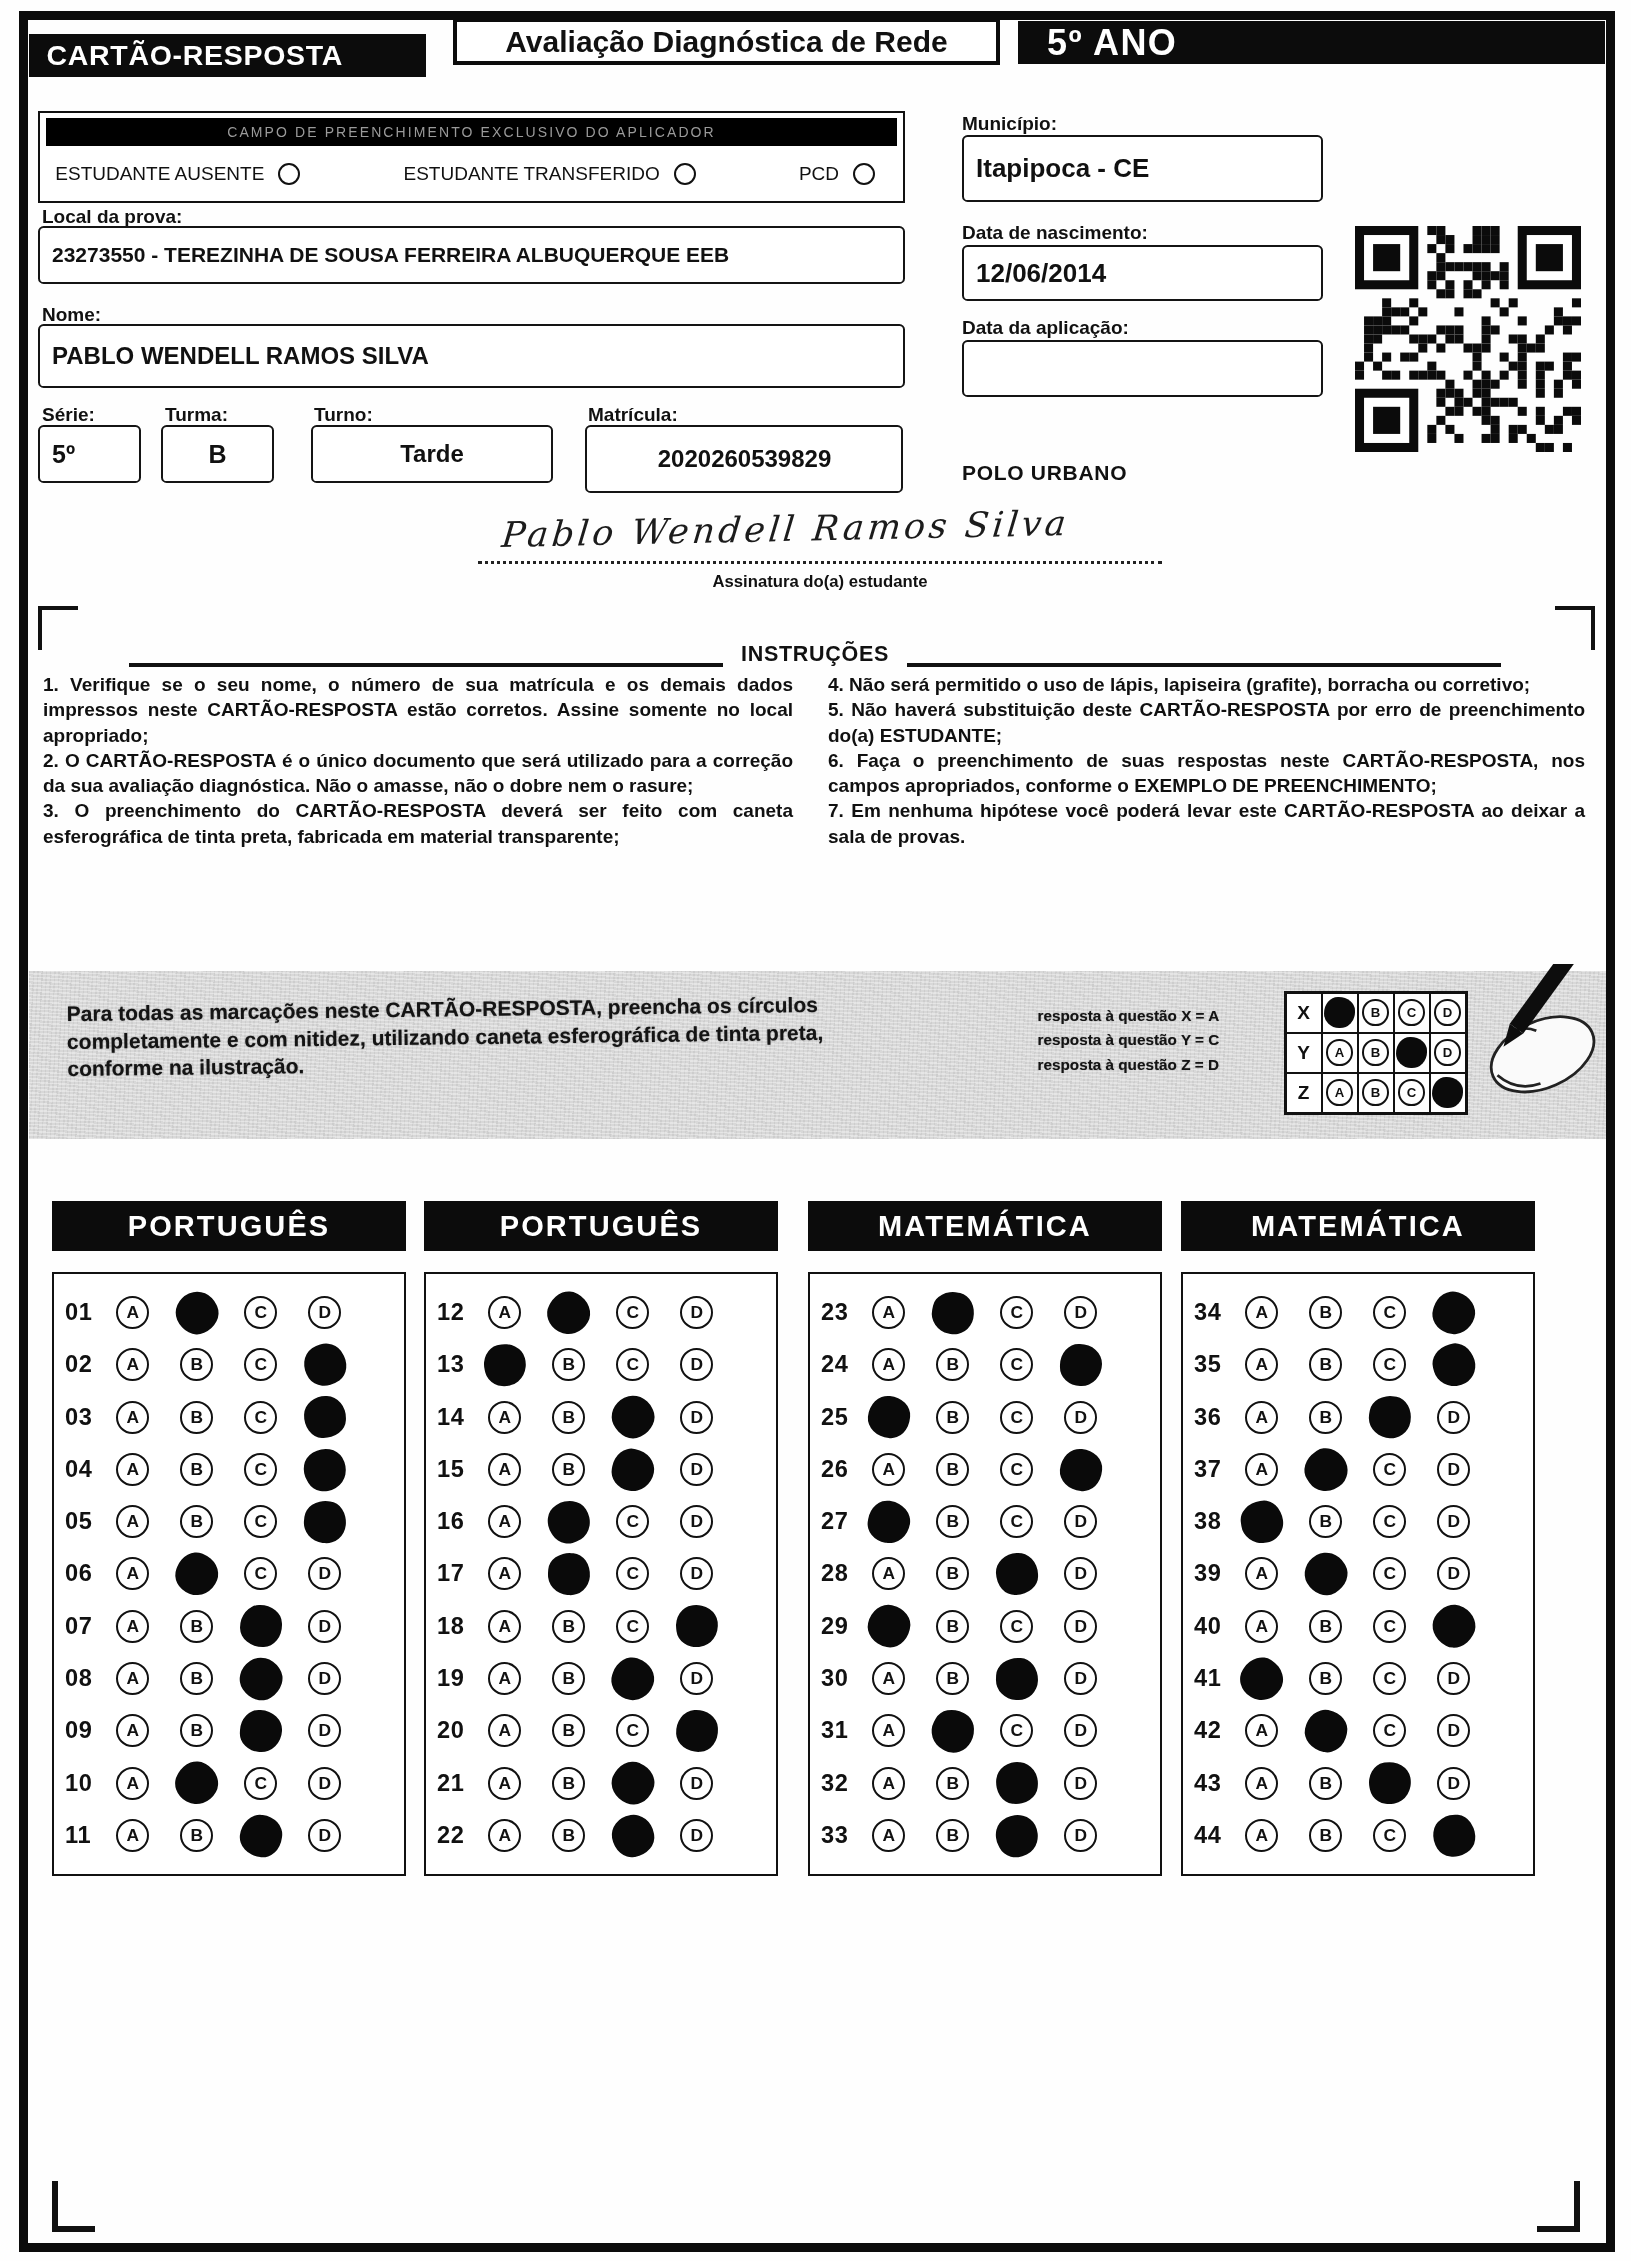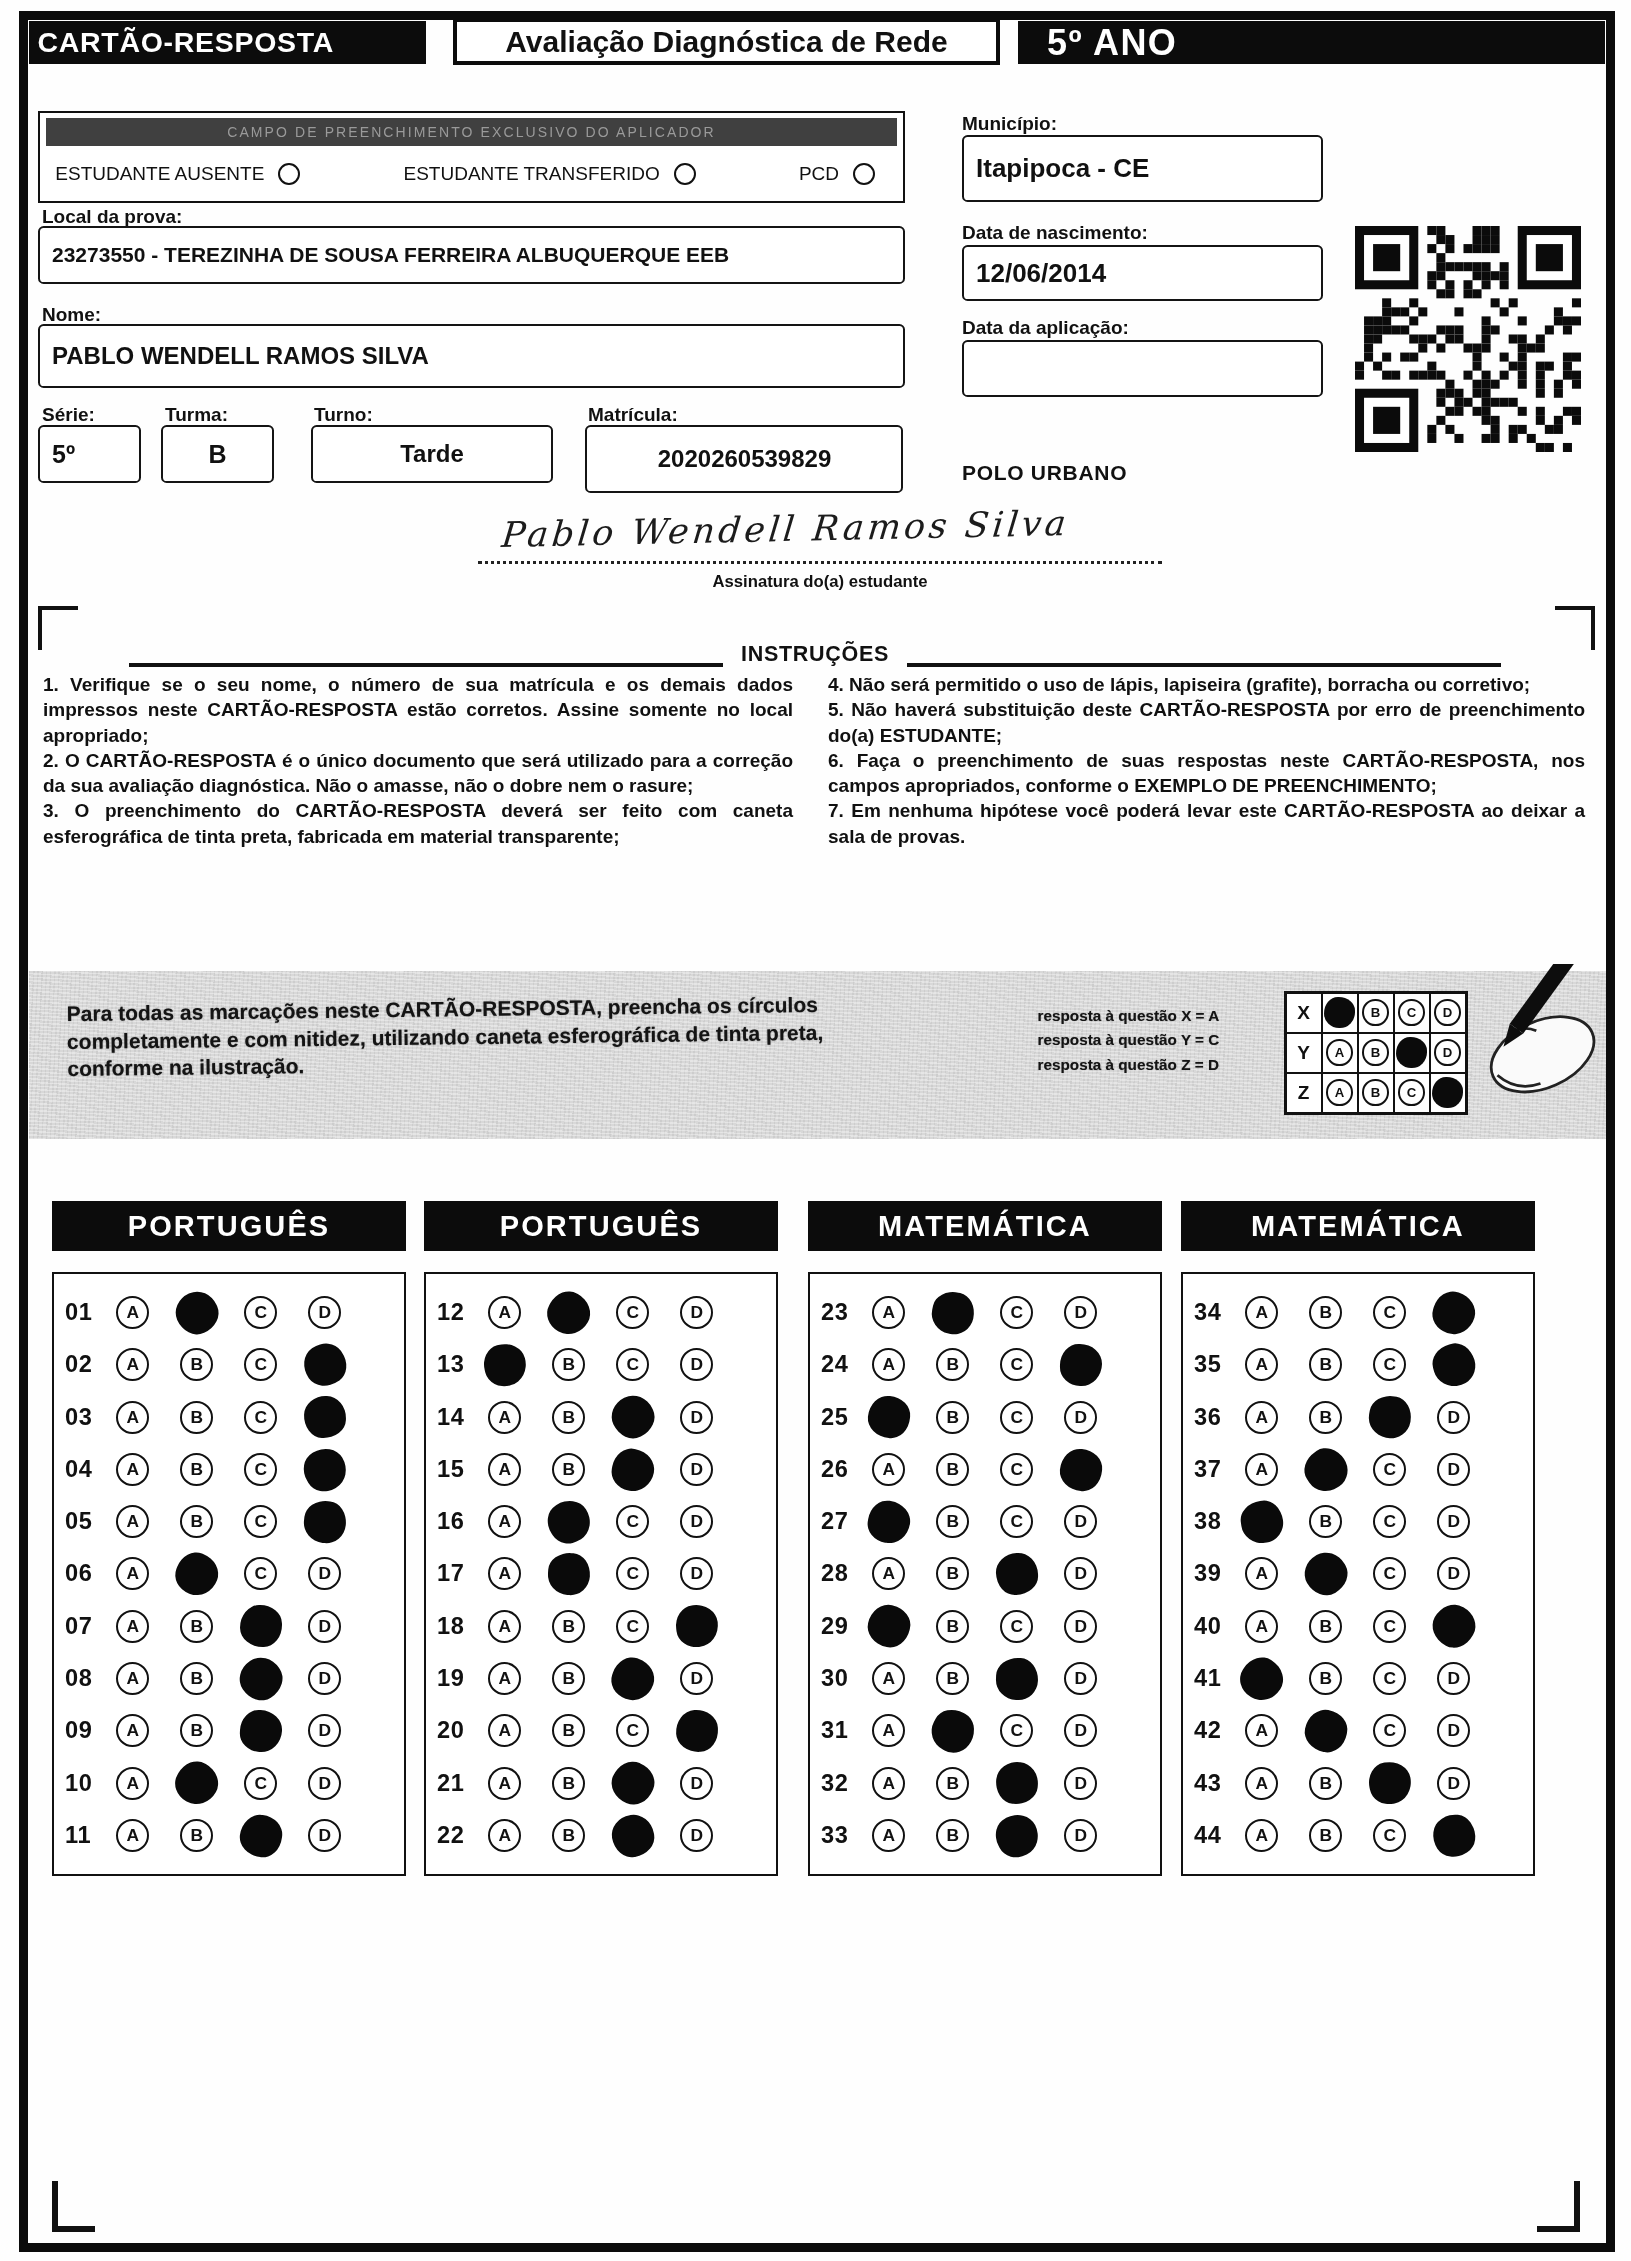--- a/index.html
+++ b/index.html
@@ -6,28 +6,28 @@
   body { background:#fff; }
   #page { position:relative; width:1632px; height:2261px; background:#fefefe;
           font-family:"Liberation Sans", sans-serif; color:#111; overflow:hidden; }
 
   .frame { position:absolute; left:19px; top:11px; width:1596px; height:2241px;
            border:9.7px solid #0c0c0c; pointer-events:none; }
 
   
   .hdr-black { position:absolute; background:#0c0c0c; color:#fff; font-weight:bold;
                display:flex; align-items:center; }
-  #hdr-card  { left:28.5px; top:21px; width:397px; height:43px; font-size:28.5px; padding-left:9px; letter-spacing:0.7px; }
+  #hdr-card  { left:28.5px; top:34px; width:397px; height:43px; font-size:28.5px; padding-left:18px; letter-spacing:0.7px; }
   #hdr-exam  { position:absolute; left:453px; top:18px; width:547px; height:47px; border:4.9px solid #0c0c0c;
                background:#fff; font-weight:bold; font-size:30px; display:flex; align-items:center; justify-content:center; }
   #hdr-grade { left:1018px; top:21px; width:587px; height:43px; font-size:36px; padding-left:29px; letter-spacing:1.4px; }
 
   
   #status-box { position:absolute; left:38px; top:111px; width:867px; height:92px; border:2.1px solid #111; background:#fff; }
-  #applicator-bar { margin:4.9px 5.6px 0; height:28px; background:#404040; color:#9a9a9a;
+  #applicator-bar { margin:4.9px 5.6px 0; height:28px; background:#000000; color:#9a9a9a;
                     display:flex; align-items:center; justify-content:center;
                     font-size:14px; letter-spacing:2.1px; filter:blur(0.6px); }
   #checkbox-row { display:flex; align-items:center; justify-content:space-between; padding:0 28px 0 15.3px; height:56px; }
   .chk { display:flex; align-items:center; gap:14px; font-size:19px; }
   .chk-circle { width:22px; height:22px; border:2.1px solid #111; border-radius:50%; background:#fff; }
 
   .lbl { position:absolute; font-weight:bold; font-size:19px; }
   .fbox { position:absolute; border:2.8px solid #141414; border-radius:5.6px; display:flex; align-items:center;
           padding-left:12px; font-weight:bold; background:#fff; }
 

